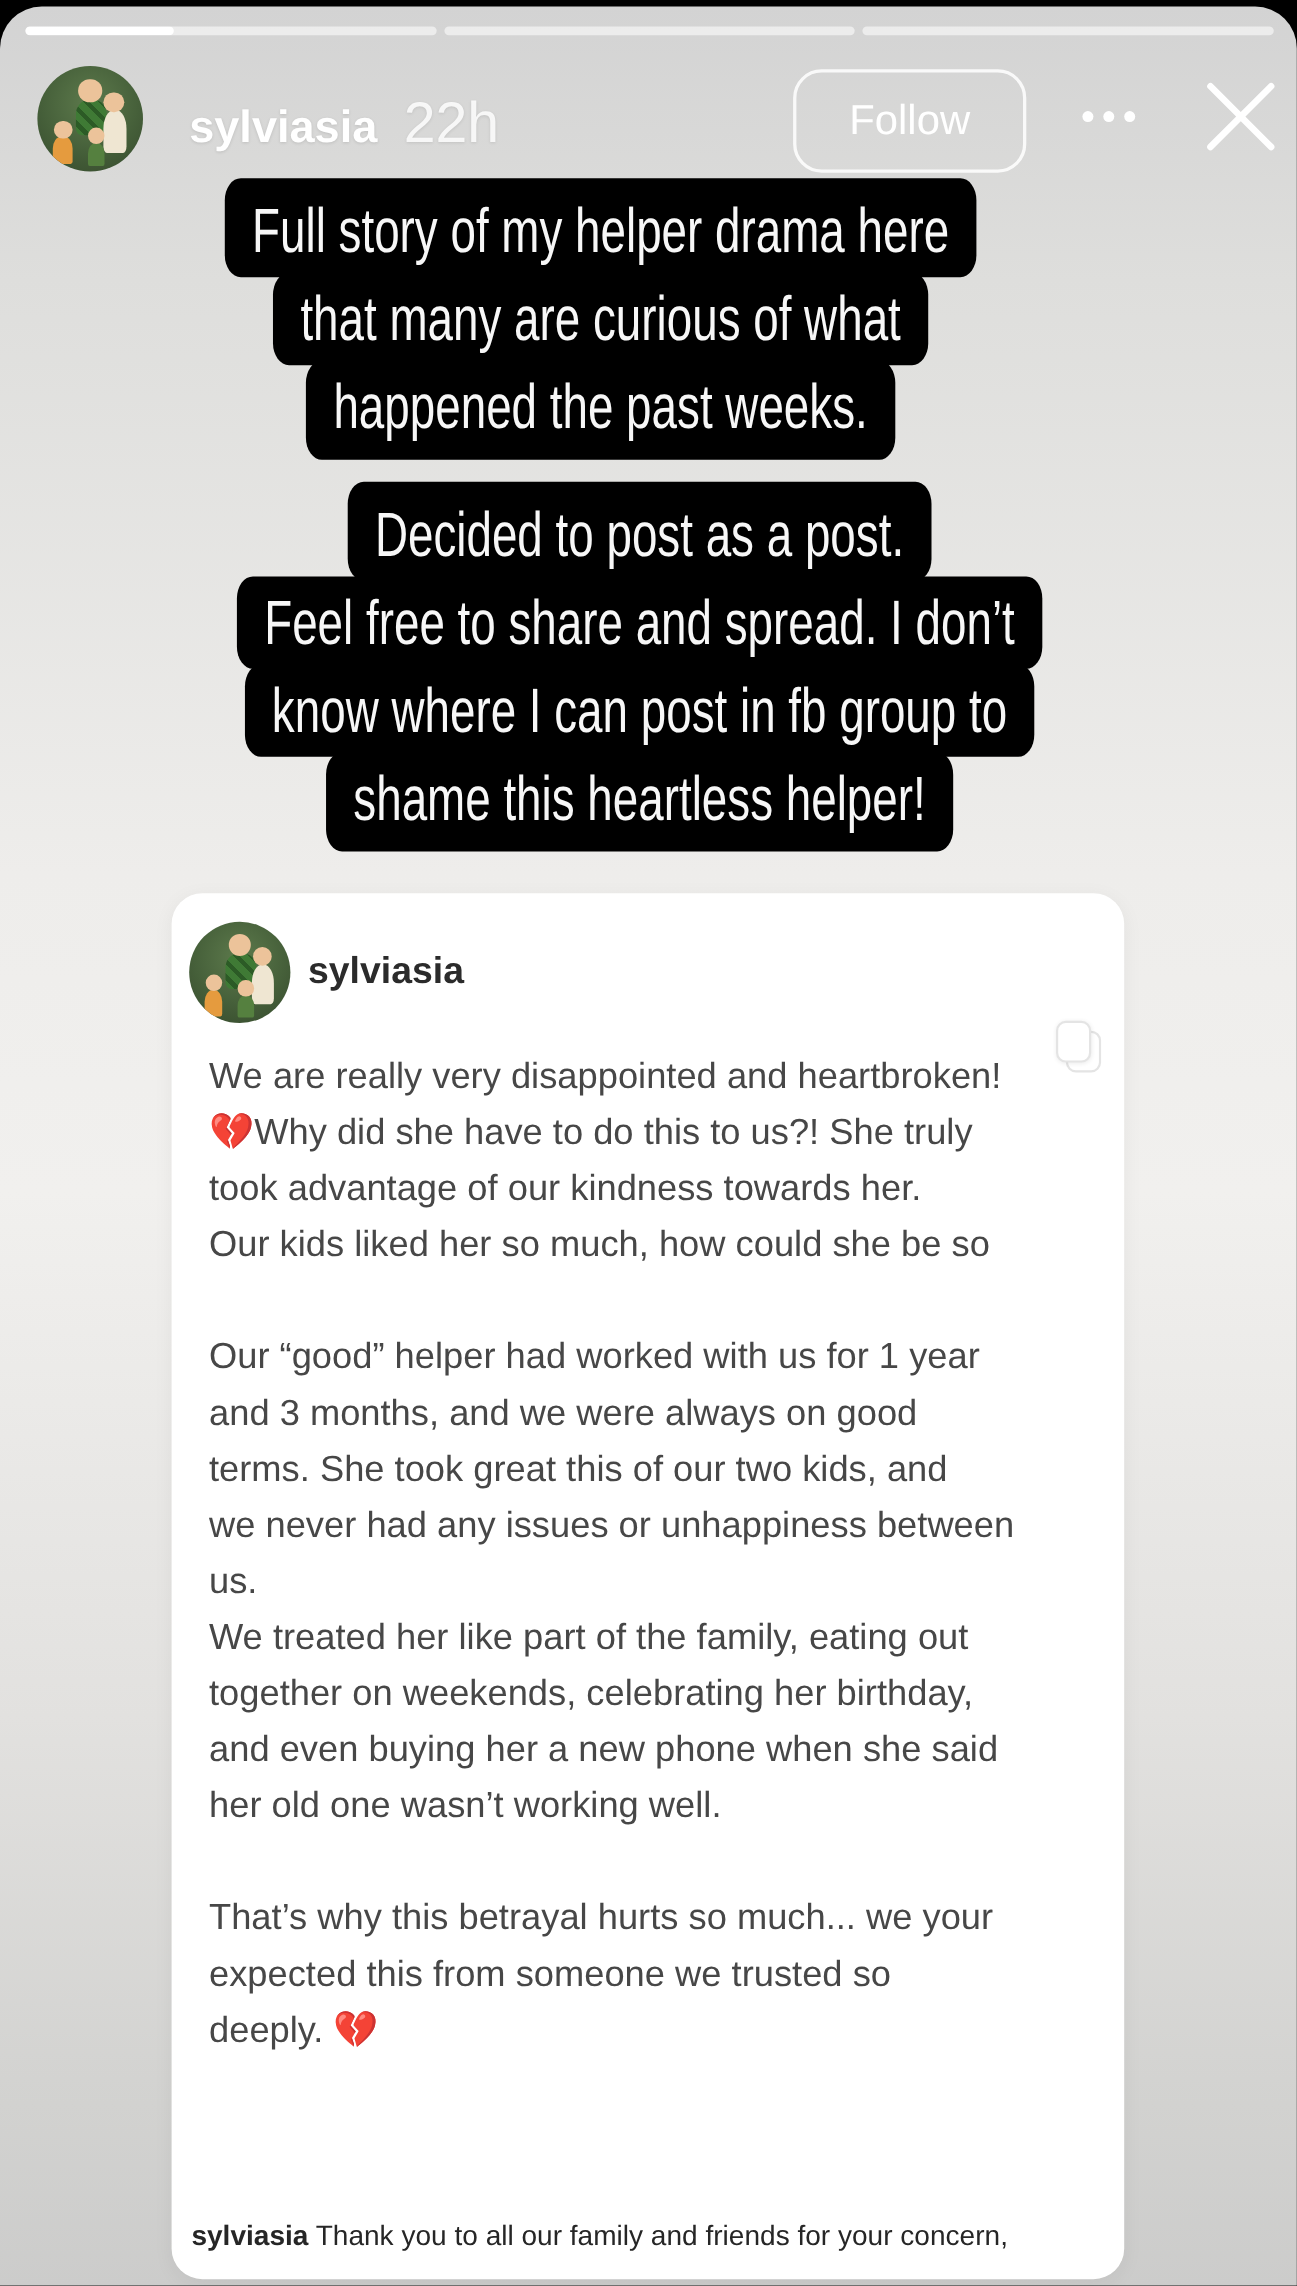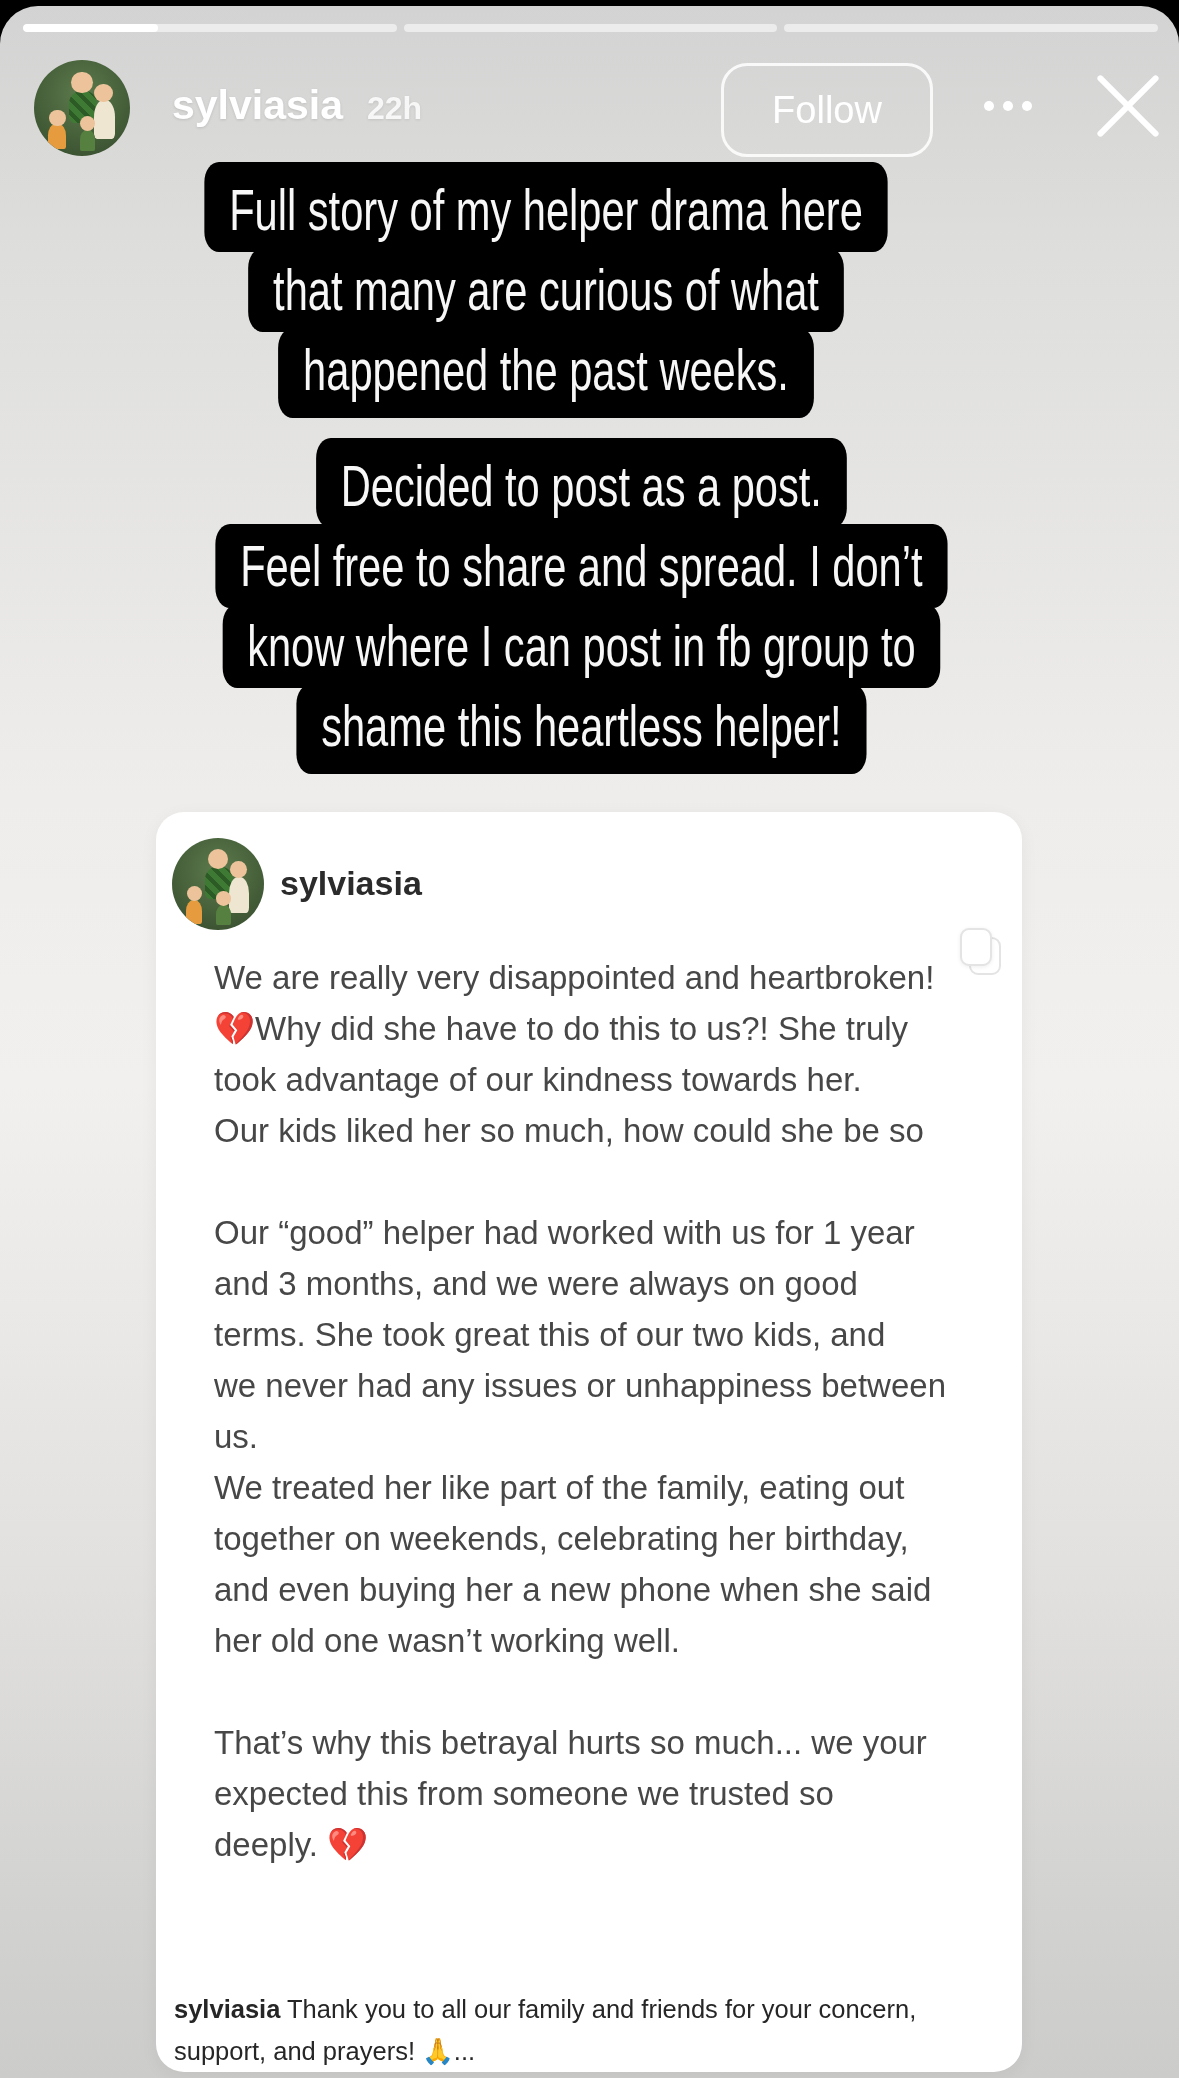--- a/index.html
+++ b/index.html
@@ -29,21 +29,21 @@
   .av-h2{width:19%;height:19%;left:63%;top:25%;}
   .av-h3{width:17%;height:17%;left:16%;top:52%;}
   .av-h4{width:16%;height:16%;left:48%;top:58%;}
   .av-b1{position:absolute;width:30%;height:34%;left:36%;top:32%;border-radius:40% 40% 20% 20%;
     background:repeating-linear-gradient(45deg,#3f7a35 0 6px,#2c5b26 6px 10px);}
   .av-b2{position:absolute;width:22%;height:40%;left:62%;top:42%;border-radius:45% 45% 15% 15%;background:#efe6d2;}
   .av-b3{position:absolute;width:18%;height:26%;left:15%;top:67%;border-radius:45% 45% 10% 10%;background:#e59b3e;}
   .av-b4{position:absolute;width:16%;height:22%;left:48%;top:73%;border-radius:45% 45% 10% 10%;background:#55803f;}
   .hdr-name-row{position:absolute;left:172px;top:76px;display:flex;align-items:baseline;gap:24px;}
   .hdr-username{font-size:41px;font-weight:bold;color:#ffffff;text-shadow:0 1px 3px rgba(0,0,0,.12);}
-  .hdr-time{font-size:32px;color:rgba(255,255,255,.85);text-shadow:0 1px 3px rgba(0,0,0,.10);font-weight:bold;}
+  .hdr-time{font-size:52px;color:rgba(255,255,255,.85);text-shadow:0 1px 3px rgba(0,0,0,.10);}
   .follow-btn{position:absolute;left:721px;top:57px;width:206px;height:88px;border-radius:26px;
     border:3px solid rgba(255,255,255,.85);display:flex;align-items:center;justify-content:center;
     color:#fff;font-size:38px;font-weight:normal;background:transparent;}
   .more-dots{position:absolute;left:984px;top:95px;display:flex;gap:9px;align-items:center;}
   .more-dots i{width:10px;height:10px;border-radius:50%;background:#fff;display:block;}
   .close-x{position:absolute;left:1096px;top:68px;width:64px;height:64px;}
   .close-x::before,.close-x::after{content:"";position:absolute;left:50%;top:50%;width:84px;height:6px;
     border-radius:3px;background:#fff;}
   .close-x::before{transform:translate(-50%,-50%) rotate(45deg);}
   .close-x::after{transform:translate(-50%,-50%) rotate(-45deg);}
@@ -58,23 +58,23 @@
   .story-block .story-line:last-child{padding-bottom:18px;}
   
   .post-card{position:absolute;left:156px;top:806px;width:866px;height:1260px;background:#ffffff;
     border-radius:28px;box-shadow:0 4px 18px rgba(0,0,0,.05);}
   .card-username{position:absolute;left:124px;top:52px;font-size:34px;font-weight:bold;color:#2b2b2b;}
   .carousel-icon{position:absolute;right:22px;top:116px;width:40px;height:46px;}
   .carousel-icon .sq{position:absolute;background:#fff;border:2px solid #e4e4e4;border-radius:9px;}
   .carousel-icon .sq.back{left:9px;top:9px;width:28px;height:34px;}
   .carousel-icon .sq.front{left:0;top:0;width:28px;height:34px;box-shadow:0 1px 4px rgba(0,0,0,.07);}
   .post-body{position:absolute;left:34px;top:140px;width:790px;color:#474747;font-size:33px;}
-  .post-body .pline{line-height:51px;min-height:51px;white-space:nowrap;margin-left:24px;}
+  .post-body .pline{line-height:51px;min-height:51px;white-space:nowrap;}
   .post-caption{position:absolute;left:18px;top:1176px;width:840px;color:#262626;font-size:25.5px;}
-  .cap-line{line-height:42px;white-space:nowrap;}
+  .cap-line{line-height:42px;white-space:nowrap;margin-top:24px;}
   .cap-user{font-weight:bold;}
   
   .em{font-family:"DejaVu Sans",sans-serif;}
   .em[data-ch="💔"]{color:#e0312e;}
   .em[data-ch="😢"]{color:#f5b21e;}
   .em[data-ch="🙏"]{color:#d9a978;}
 </style>
 </head>
 <body>
 

